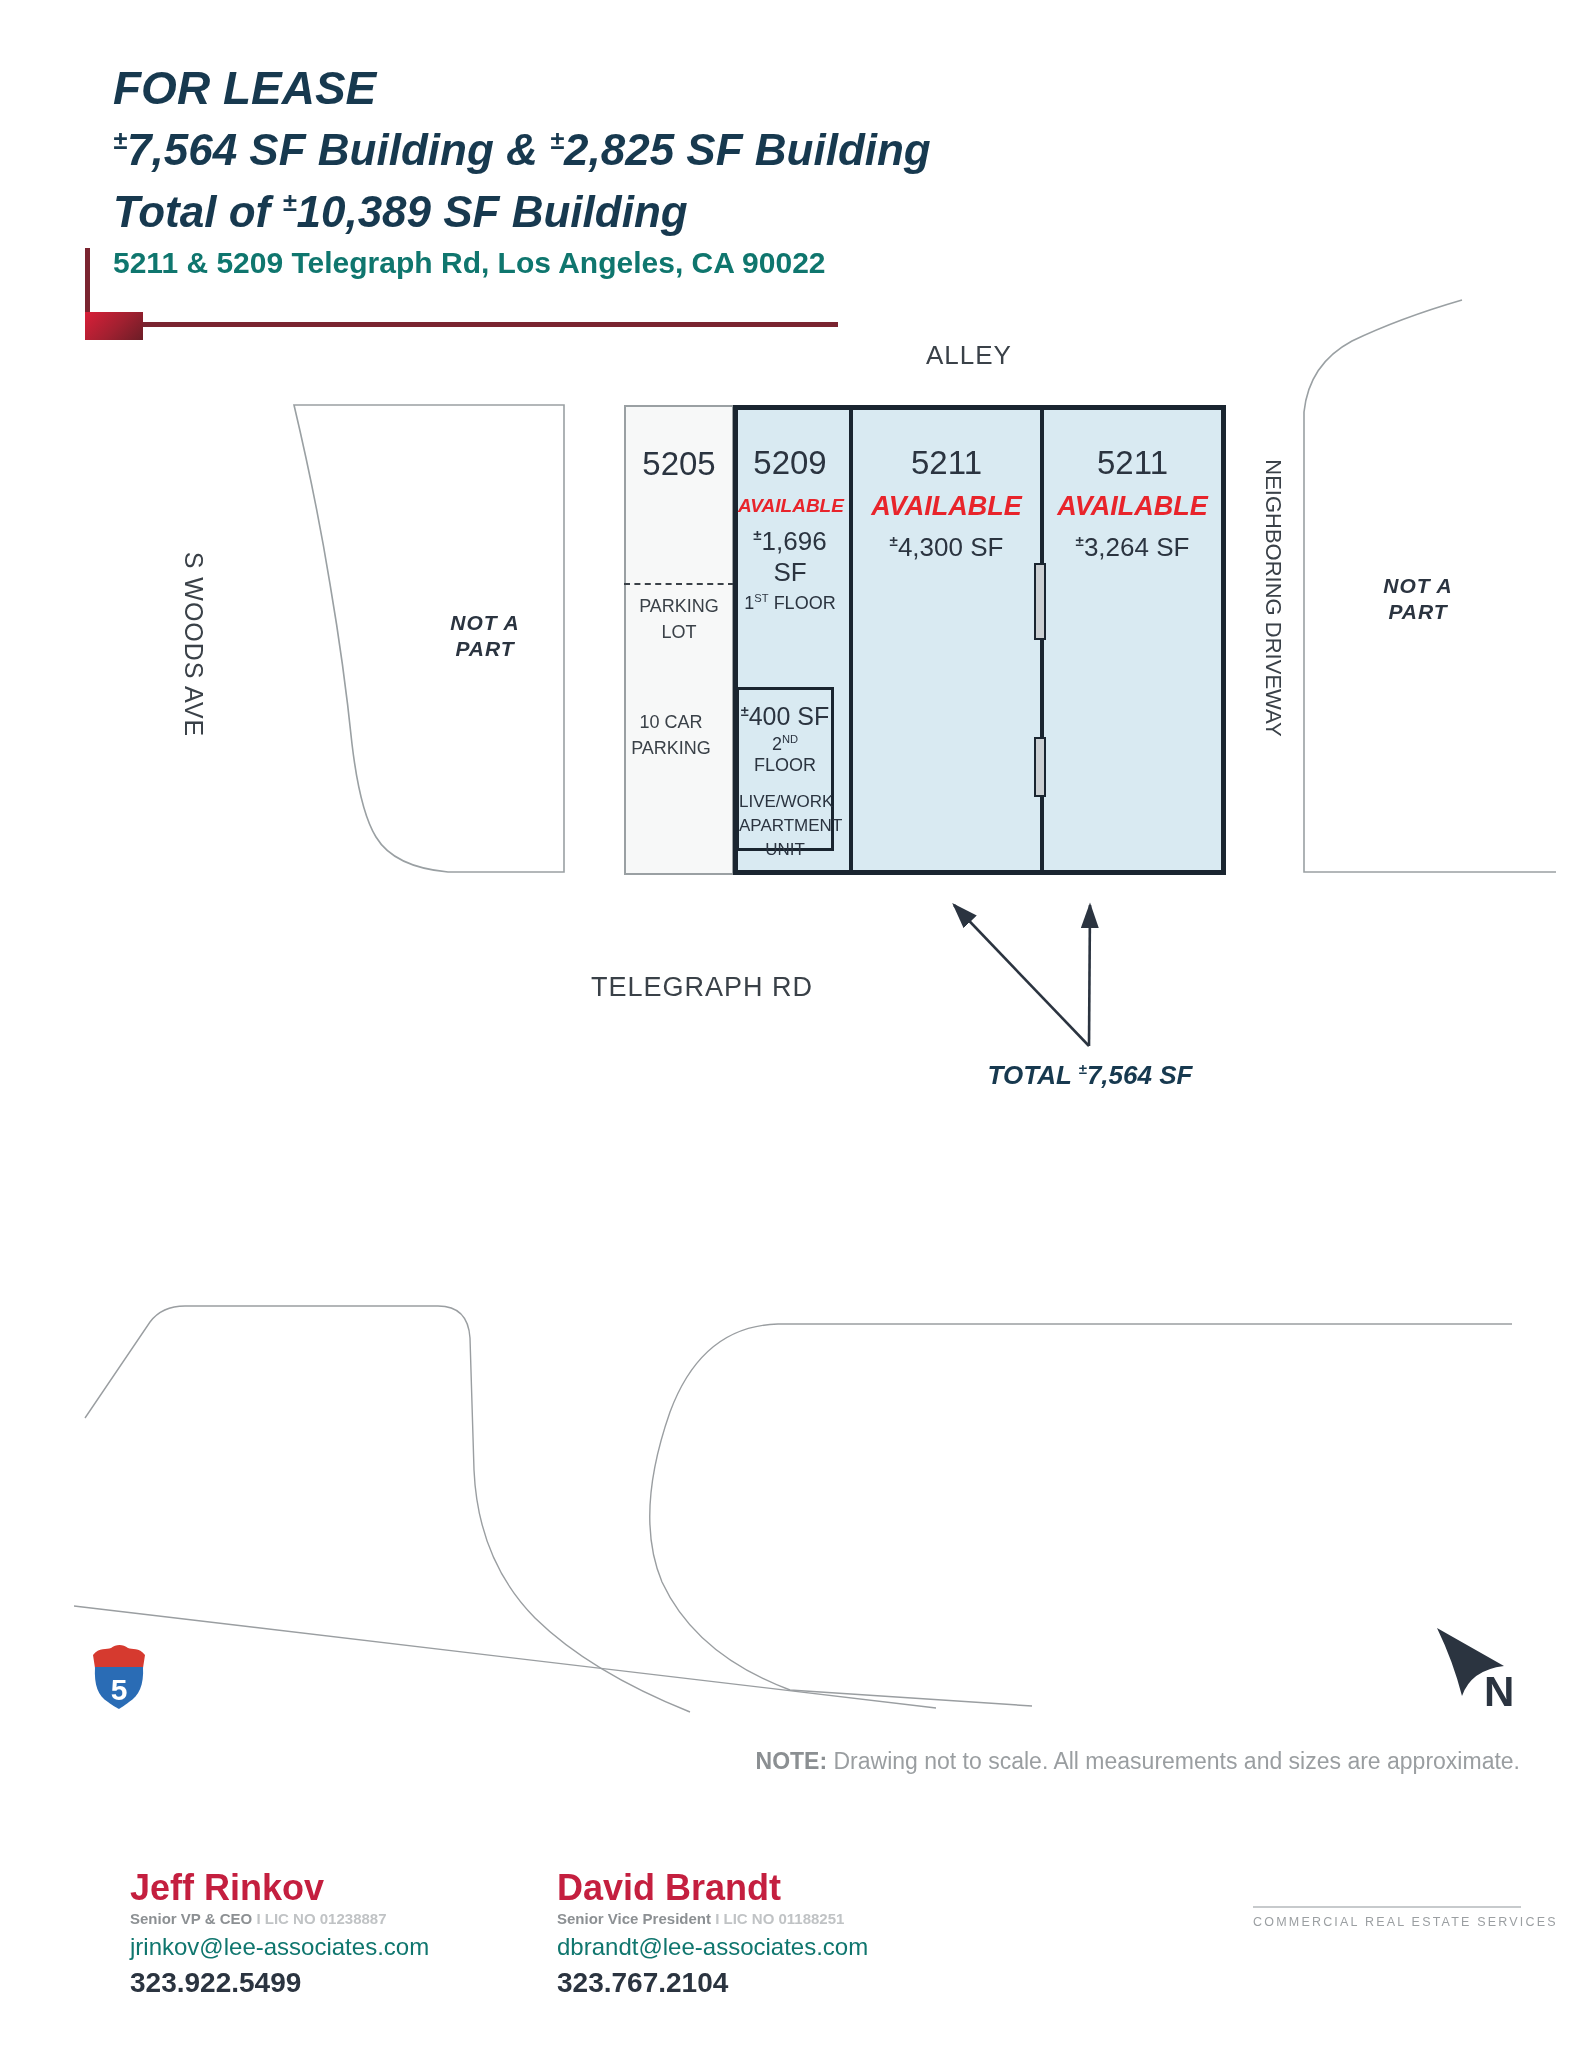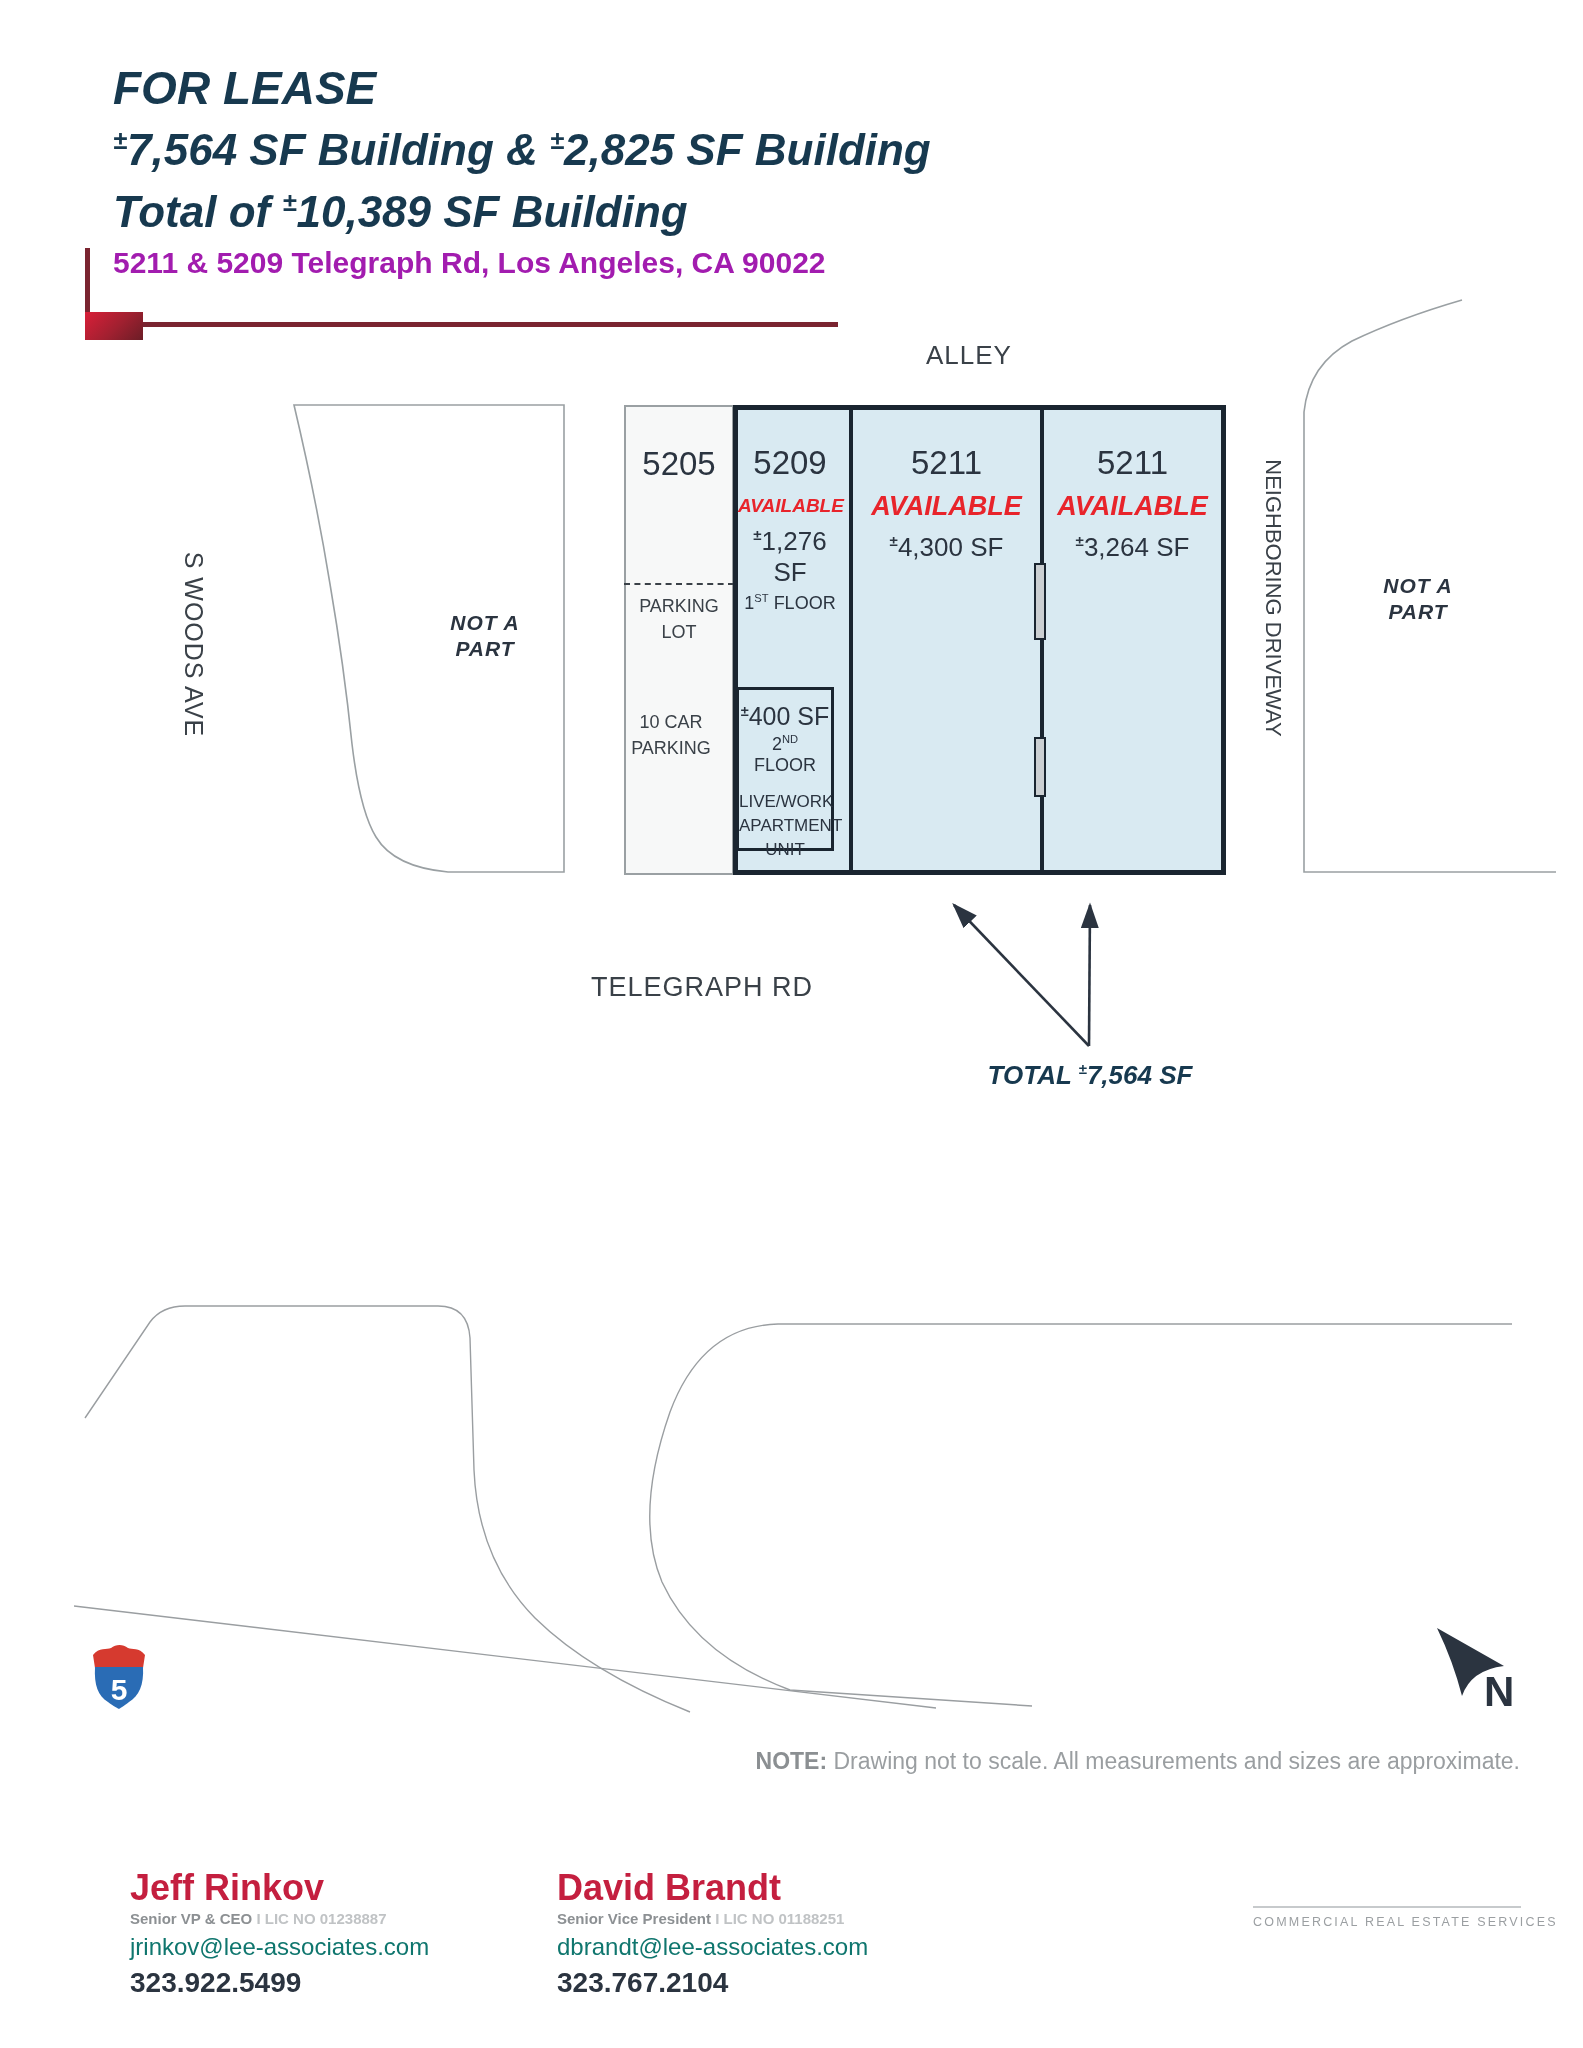--- a/index.html
+++ b/index.html
@@ -5,21 +5,21 @@
   html,body{margin:0;padding:0;background:#fff;}
   .page{position:relative;width:1583px;height:2048px;background:#fff;overflow:hidden;
         font-family:"Liberation Sans",sans-serif;color:#2b3440;}
   .abs{position:absolute;}
   svg text{font-family:"Liberation Sans",sans-serif;}
 
   
   .hline{font-style:italic;font-weight:bold;color:#17394F;font-size:44px;line-height:52px;white-space:nowrap;}
   .h1{font-size:46px;}
   .pm{font-size:58%;vertical-align:super;font-weight:bold;}
-  .addr{color:#a21caf;font-weight:bold;font-size:30px;white-space:nowrap;}
+  .addr{color:#0f766e;font-weight:bold;font-size:30px;white-space:nowrap;}
   .bar{background:#7a2430;}
   .corner{background:linear-gradient(135deg,#d91f38 0%,#a02030 55%,#6b1d26 100%);}
 
   
   .planlabel{color:#3a4148;font-size:26px;letter-spacing:1px;white-space:nowrap;}
   .vtext{transform:rotate(90deg);transform-origin:center center;text-align:center;white-space:nowrap;color:#3a4148;}
   .parcel5205{background:#f7f8f8;border:2px solid #9aa0a3;box-sizing:border-box;}
   .building{background:#d9eaf2;border:5px solid #1A2530;box-sizing:border-box;}
   .divider{background:#1A2530;}
   .unit{text-align:center;}
@@ -136,21 +136,21 @@
   </div>
 
   <div class="abs building" style="left:733px;top:405px;width:493px;height:470px;">
 
     <div class="abs divider" style="left:111px;top:0;width:4px;height:460px;"></div>
     <div class="abs divider" style="left:302px;top:0;width:4px;height:460px;"></div>
 
     <div class="abs unit" style="left:0;top:34px;width:104px;">
       <div class="unum">5209</div>
       <div class="avail" style="font-size:19px;margin-top:13px;">AVAILABLE</div>
-      <div class="sfv" style="margin-top:9px;"><sup class="pm">±</sup><span>1,276 SF</span></div>
+      <div class="sfv" style="margin-top:9px;"><sup class="pm">±</sup><span>1,696 SF</span></div>
       <div class="floor" style="margin-top:4px;"><span>1</span><sup>ST</sup><span> FLOOR</span></div>
     </div>
 
     <div class="abs unit" style="left:115px;top:34px;width:187px;">
       <div class="unum">5211</div>
       <div class="avail" style="font-size:27px;margin-top:9px;">AVAILABLE</div>
       <div class="sfv" style="margin-top:10px;"><sup class="pm">±</sup><span>4,300 SF</span></div>
     </div>
 
     <div class="abs unit" style="left:306px;top:34px;width:177px;">

